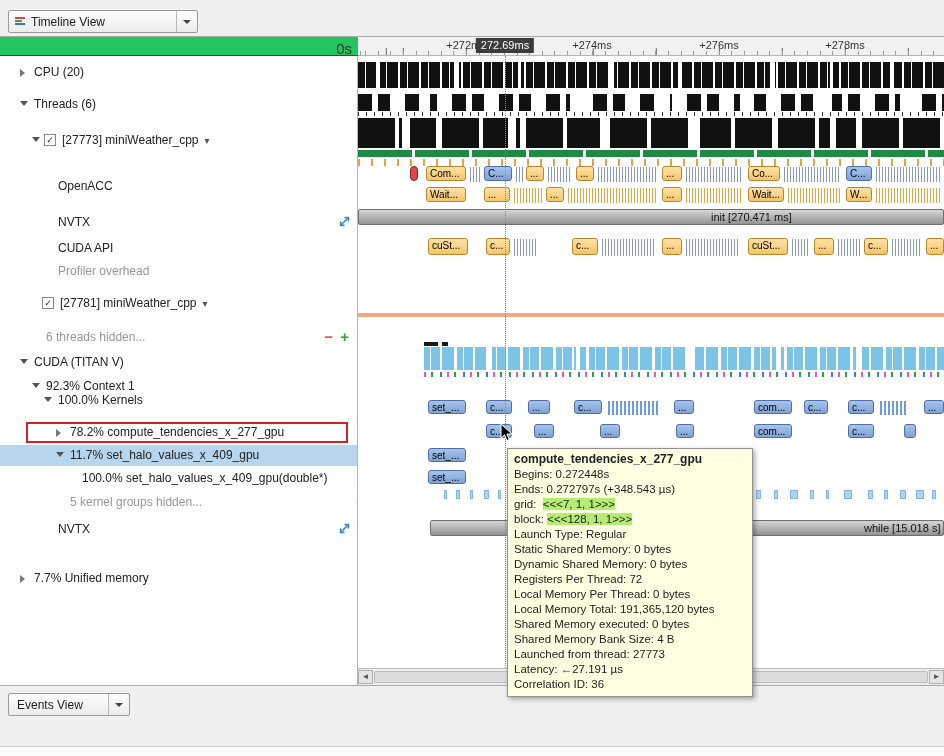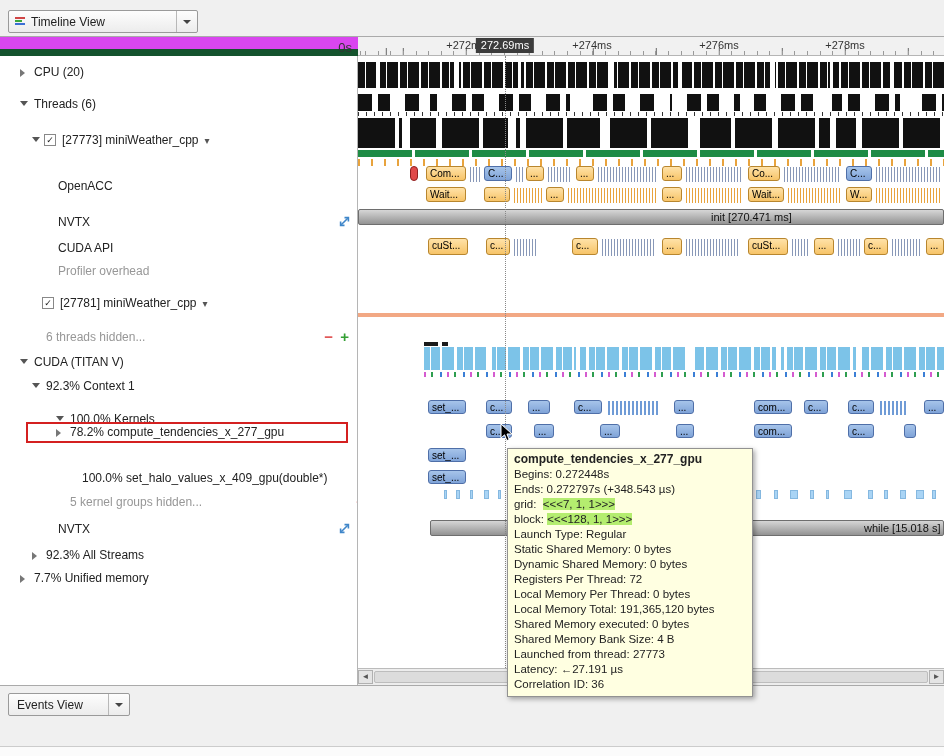--- a/index.html
+++ b/index.html
@@ -14,23 +14,23 @@
   .cicon i{display:block;height:2px;margin:1px 0;}
   .cicon .r{background:#d04545;width:10px;}
   .cicon .g{background:#3ba83b;width:7px;}
   .cicon .b{background:#3b6fd4;width:10px;}
   .clabel{flex:1;font-size:12px;color:#222;white-space:nowrap;overflow:hidden;}
   .clabel.pad{padding-left:8px;}
   .czone{width:20px;align-self:stretch;border-left:1px solid #b8b8b8;display:flex;align-items:center;justify-content:center;}
   .dcaret{width:0;height:0;border-top:4px solid #444;border-left:4px solid transparent;border-right:4px solid transparent;}
 
   
-  #tree-header{position:absolute;left:0;top:37px;width:358px;height:19px;background:#d946ef;
-        border-bottom:7px solid #14532d;box-sizing:border-box;text-align:right;
-        font-size:13px;color:#333;padding:3px 6px 0 0;}
+  #tree-header{position:absolute;left:0;top:37px;width:358px;height:19px;background:#22c55e;
+        border-bottom:1px solid #14532d;box-sizing:border-box;text-align:right;
+        font-size:15px;color:#333;padding:3px 6px 0 0;}
   #ruler{position:absolute;left:358px;top:37px;width:586px;height:19px;background-color:#f1f1f1;
         border-bottom:1px solid #b5b5b5;box-sizing:border-box;
         background-image:repeating-linear-gradient(90deg,#999 0 1px,transparent 1px 12.63px),
                          repeating-linear-gradient(90deg,#666 0 1px,transparent 1px 63.17px);
         background-size:100% 4px,100% 7px;background-repeat:repeat-x;background-position:7px 100%,44.8px 100%;}
   .ticklabel{position:absolute;top:2px;transform:translateX(-50%);font-size:11px;color:#333;white-space:nowrap;}
   #cursor-badge{position:absolute;top:1px;transform:translateX(-50%);background:#3c3c3c;color:#fff;
         font-size:11px;padding:1px 5px 2px;z-index:6;white-space:nowrap;}
 
   
@@ -176,48 +176,48 @@
         <span class="pm-plus">+</span>
       </div>
       <div class="trow" style="top: 296px;">
         <span class="tri down" style="left: 20px;"></span>
         <span class="tlabel" style="left: 34px;">CUDA (TITAN V)</span>
       </div>
       <div class="trow" style="top: 320px;">
         <span class="tri down" style="left: 32px;"></span>
         <span class="tlabel" style="left: 46px;">92.3% Context 1</span>
       </div>
-      <div class="trow" style="top: 353px; margin-left: 12px;">
+      <div class="trow" style="top: 334px;">
         <span class="tri down" style="left: 44px;"></span>
         <span class="tlabel" style="left: 58px;">100.0% Kernels</span>
       </div>
       <div class="trow" style="top: 366px;">
         <span class="tri right" style="left: 56px;"></span>
         <span class="tlabel" style="left: 70px;">78.2% compute_tendencies_x_277_gpu</span>
         <div class="redbox"></div>
+      </div>
+      <div class="trow sel" style="top: 389px;">
+        <span class="tri down" style="left: 56px;"></span>
+        <span class="tlabel" style="left: 70px;">11.7% set_halo_values_x_409_gpu</span>
       </div>
       <div class="trow" style="top: 412px;">
         <span class="tlabel" style="left: 82px;">100.0% set_halo_values_x_409_gpu(double*)</span>
       </div>
       <div class="trow dim" style="top: 436px; padding-left: 32px;">
         <span class="tlabel" style="left: 70px;">5 kernel groups hidden...</span>
         <span class="pm-minus">−</span>
         <span class="pm-plus">+</span>
       </div>
       <div class="trow" style="top: 463px;">
         <span class="tlabel" style="left: 58px;">NVTX</span>
         <span class="exp"><svg width="13" height="13" viewBox="0 0 13 13">
             <path d="M3.2 9.8 L9.8 3.2" stroke="#3f86c9" stroke-width="1.6" fill="none"></path>
             <path d="M6.5 2.6 h3.9 v3.9" fill="none" stroke="#3f86c9" stroke-width="1.6"></path>
             <path d="M2.6 6.5 v3.9 h3.9" fill="none" stroke="#3f86c9" stroke-width="1.6"></path>
           </svg></span>
-      </div>
-      <div class="trow" style="top: 489px;">
-        <span class="tri right" style="left: 32px;"></span>
-        <span class="tlabel" style="left: 46px;">92.3% All Streams</span>
       </div>
       <div class="trow" style="top: 512px;">
         <span class="tri right" style="left: 20px;"></span>
         <span class="tlabel" style="left: 34px;">7.7% Unified memory</span>
       </div>
     </div>
 
   <div id="tl">
     <div id="cursorline" style="left: 147px;"></div>
   <div class="track" style="top: 6px; height: 26px;">

